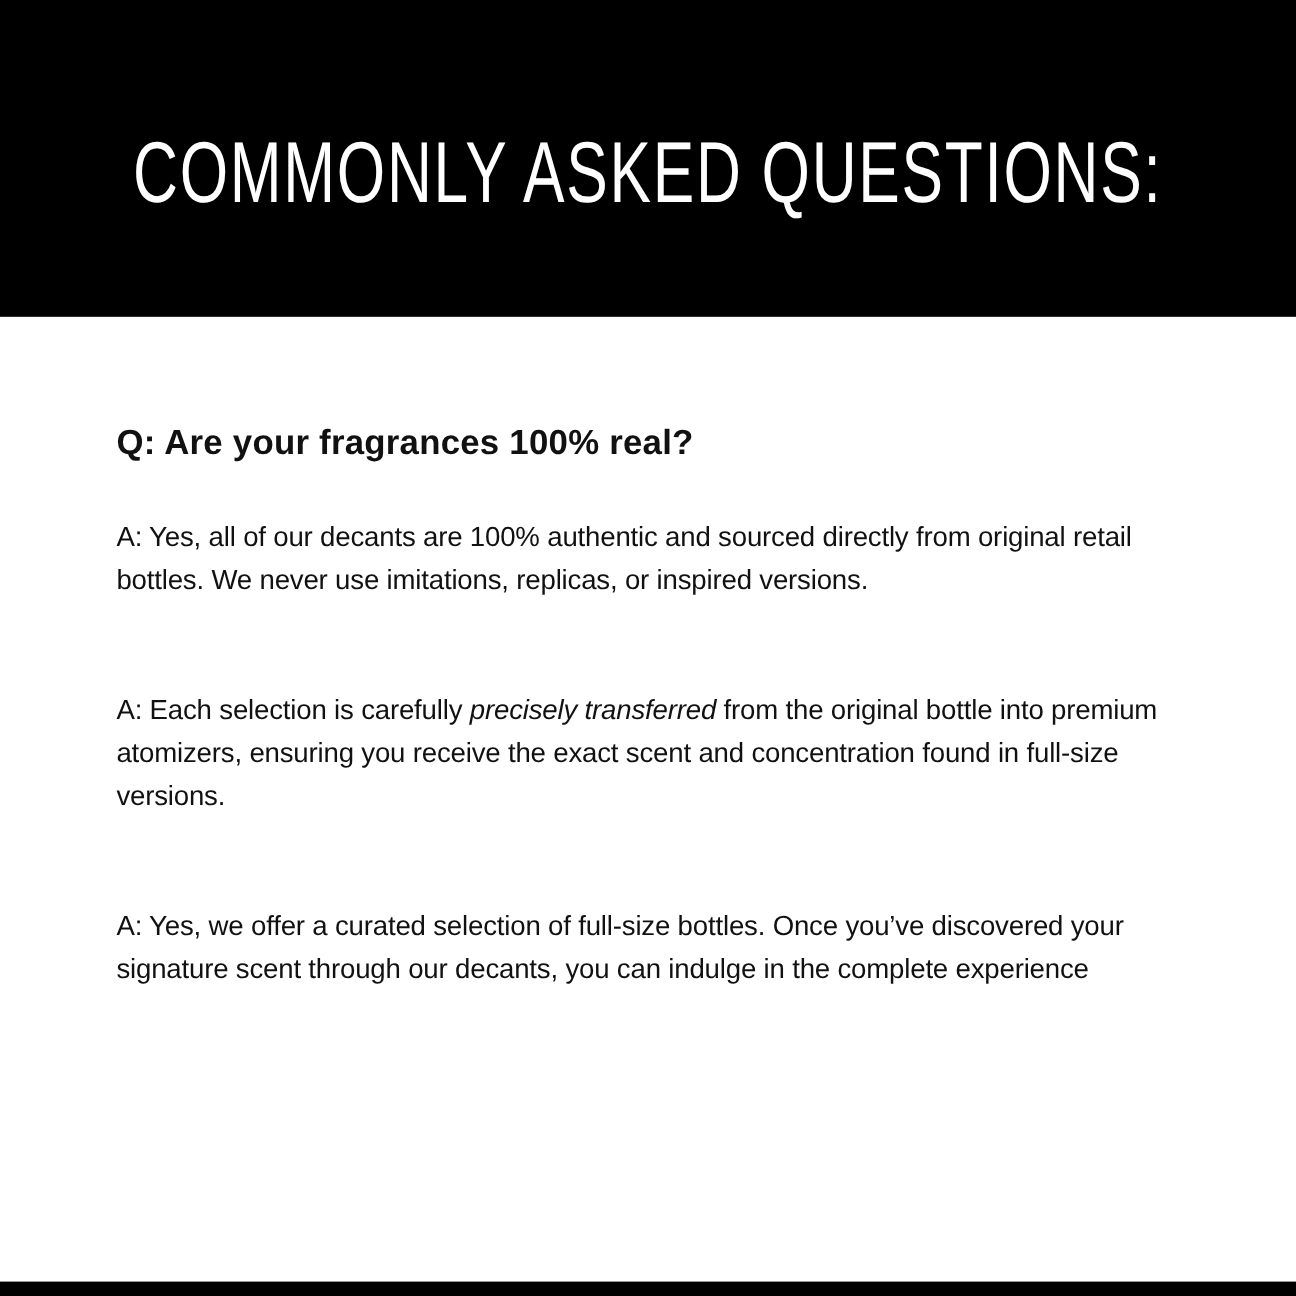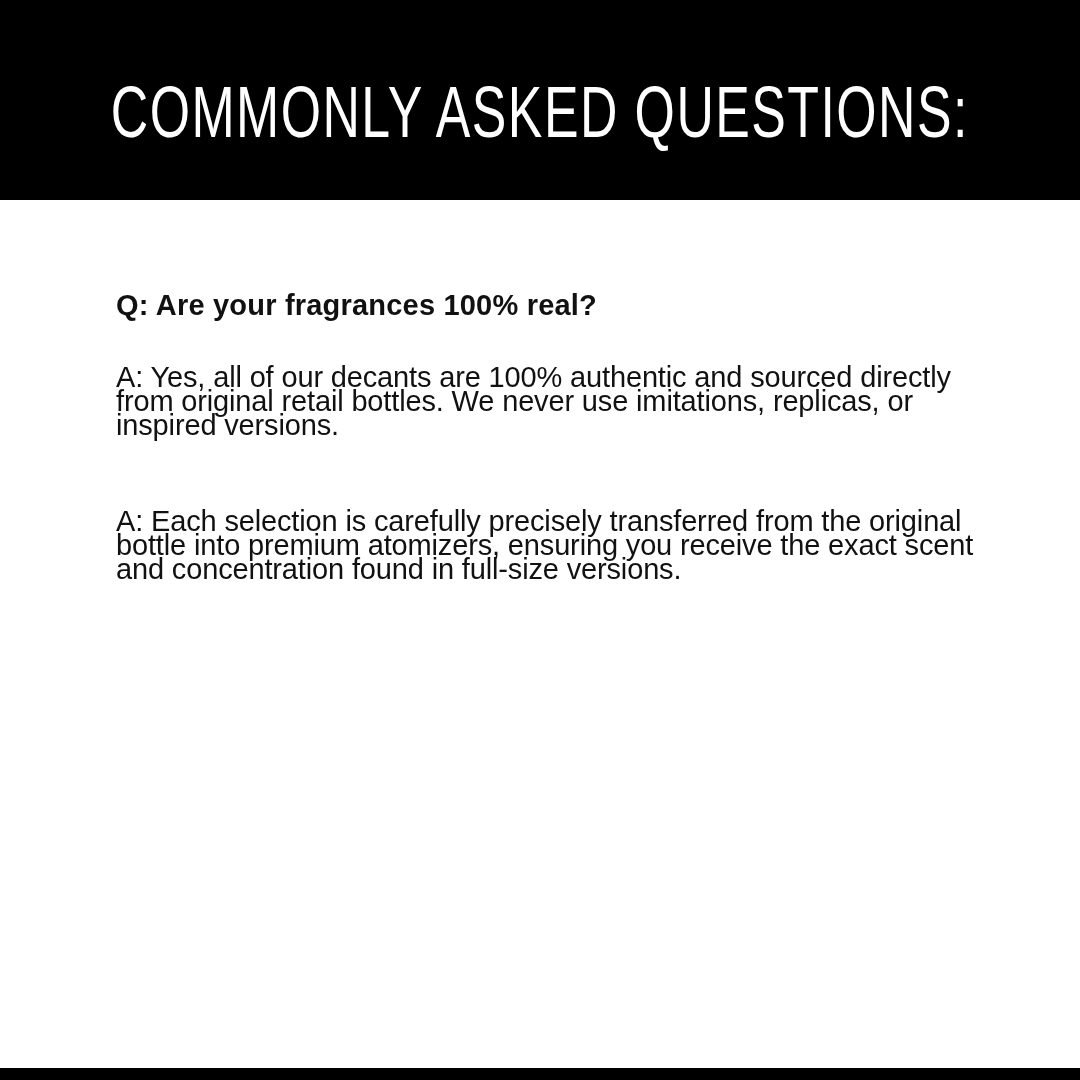--- a/index.html
+++ b/index.html
@@ -9,61 +9,61 @@
   body {
     width: 1080px;
     height: 1080px;
     position: relative;
     overflow: hidden;
     background: var(--page, #ffffff);
     color: var(--text, #111111);
     font-family: "Liberation Sans", "DejaVu Sans", sans-serif;
   }
   .header-band {
-    height: 200px;
+    height: 264px;
     background: var(--band, #000000);
     display: flex;
     align-items: center;
     justify-content: center;
     padding-top: 24px;
     box-sizing: border-box;
   }
   .page-title {
     margin: 0;
     color: var(--title, #ffffff);
     font-size: 72px;
     font-weight: 400;
     letter-spacing: 2px;
     white-space: nowrap;
     transform: scaleX(0.72);
     transform-origin: center;
   }
   .content {
     padding: 88px 70px 0 97px;
-    margin-left: 19px;
   }
   .faq + .faq {
     margin-top: 72px;
   }
   .q {
     margin: 0;
     font-size: 29px;
     font-weight: 700;
     line-height: 1.2;
     letter-spacing: 0.2px;
   }
   .a {
     margin: 42px 0 0 0;
     max-width: 915px;
-    font-size: 29px;
+    font-size: 23px;
     font-weight: 400;
-    line-height: 24px;
+    line-height: 36px;
     letter-spacing: -0.15px;
   }
   .a .it {
+    font-style: italic;
   }
   .footer-band {
     position: absolute;
     left: 0;
     bottom: 0;
     width: 100%;
     height: 12px;
     background: var(--band, #000000);
   }
 </style>
@@ -81,19 +81,20 @@
     <section class="faq">
       <h2 class="q">Q: Are your fragrances 100% real?</h2>
       <p class="a"><span>A: Yes, all of our decants are 100% authentic and sourced directly from original retail bottles. We never use imitations, replicas, or inspired versions.</span></p>
     </section>
 
     <section class="faq">
       <p class="a"><span>A: Each selection is carefully </span><span class="it">precisely transferred</span><span> from the original bottle into premium atomizers, ensuring you receive the exact scent and concentration found in full-size versions.</span></p>
     </section>
 
     <section class="faq">
+      <p class="a"><span>A: Yes, we offer a curated selection of full-size bottles. Once you’ve discovered your signature scent through our decants, you can indulge in the complete experience</span></p>
     </section>
 
   </main>
 
   <footer class="footer-band"></footer>
 
 </div>
 
 </body></html>

